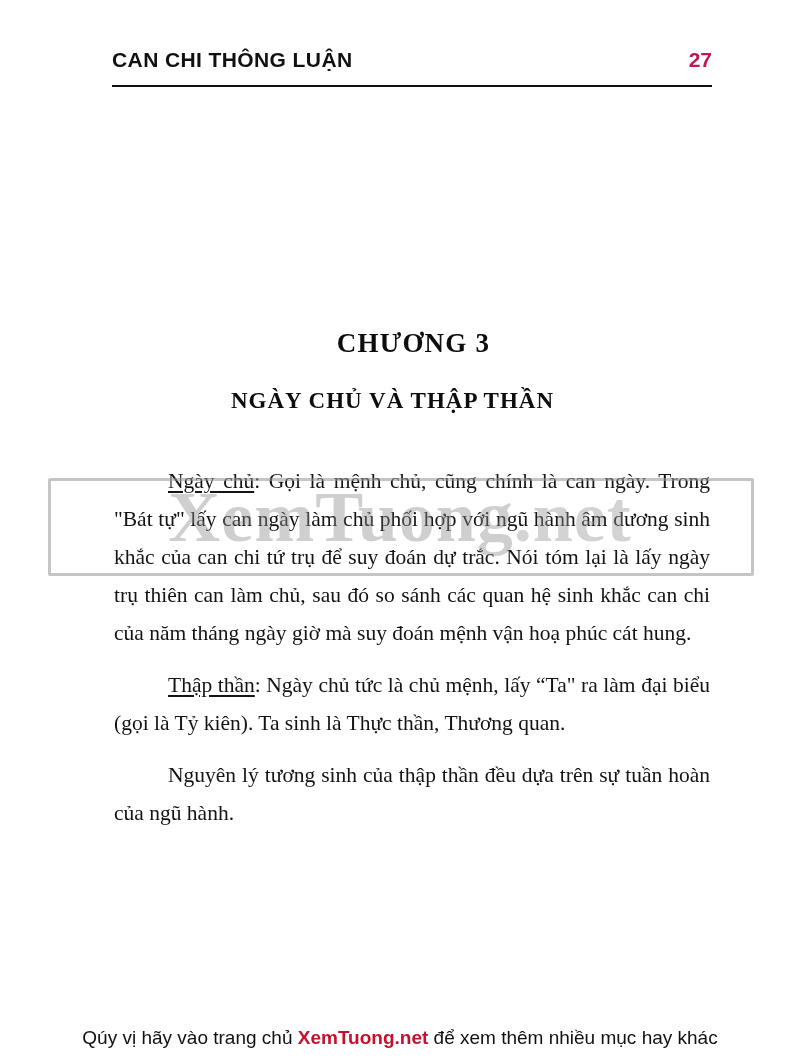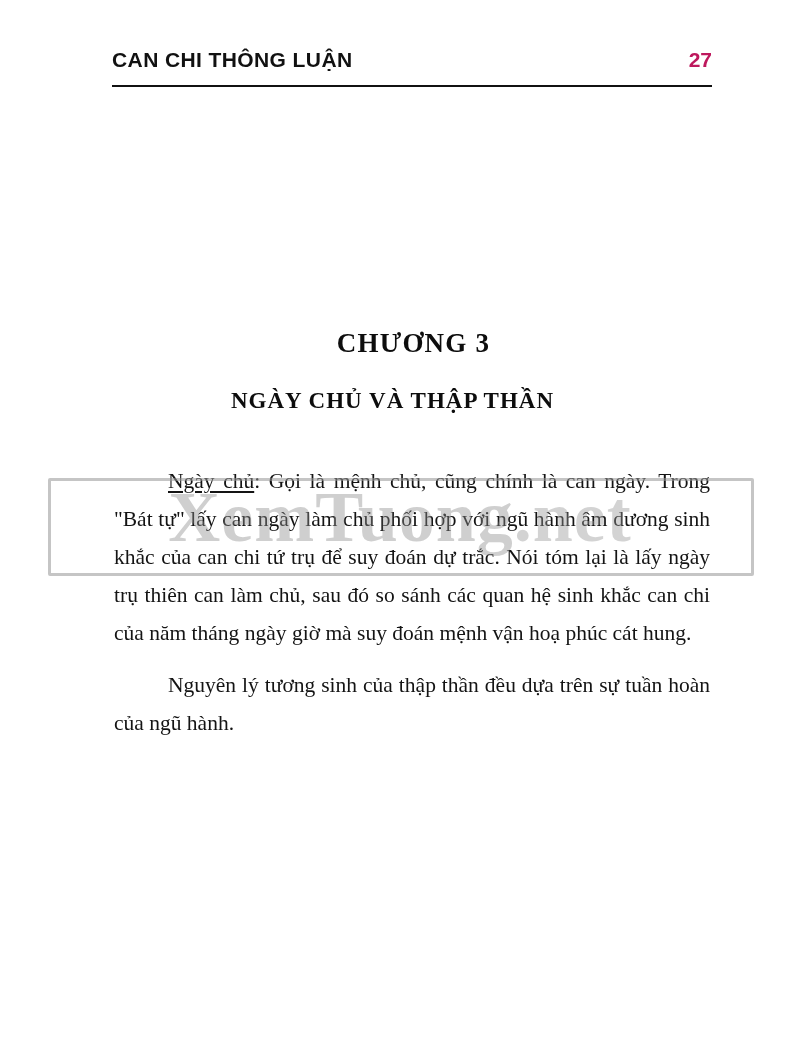--- a/index.html
+++ b/index.html
@@ -181,23 +181,29 @@
   </div>
   <div class="header-rule"></div>
 
   <div class="chapter-number">CHƯƠNG 3</div>
   <div class="chapter-title">NGÀY CHỦ VÀ THẬP THẦN</div>
 
   <div class="body-text">
     <p class="para indent">
       <span class="lead">Ngày chủ</span><span>: Gọi là mệnh chủ, cũng chính là can ngày. Trong "Bát tự" lấy can ngày làm chủ phối hợp với ngũ hành âm dương sinh khắc của can chi tứ trụ để suy đoán dự trắc. Nói tóm lại là lấy ngày trụ thiên can làm chủ, sau đó so sánh các quan hệ sinh khắc can chi của năm tháng ngày giờ mà suy đoán mệnh vận hoạ phúc cát hung.</span>
     </p>
+    <p class="para indent">
+      <span class="lead">Thập thần</span><span>: Ngày chủ tức là chủ mệnh, lấy “Ta" ra làm đại biểu (gọi là Tỷ kiên). Ta sinh là Thực thần, Thương quan.</span>
+    </p>
     <p class="para indent">Nguyên lý tương sinh của thập thần đều dựa trên sự tuần hoàn của ngũ hành.</p>
   </div>
 
   <div class="watermark">
     <div class="watermark-box"></div>
     <div class="watermark-text"><span>XemTuong</span><span class="accent">.net</span></div>
   </div>
 
   <div class="footer-rule"></div>
+  <div class="footer">
+    <span>Qúy vị hãy vào trang chủ </span><span class="site">XemTuong.net</span><span> để xem thêm nhiều mục hay khác</span>
+  </div>
 
 </div>
 
 </body></html>

